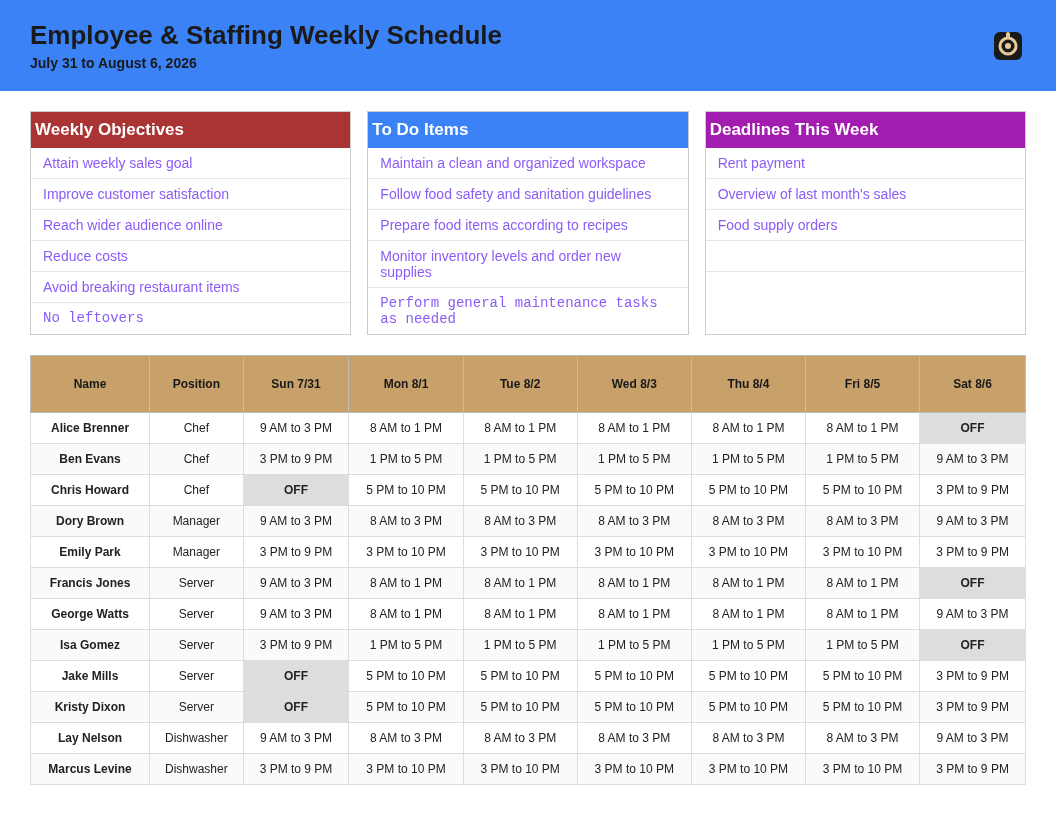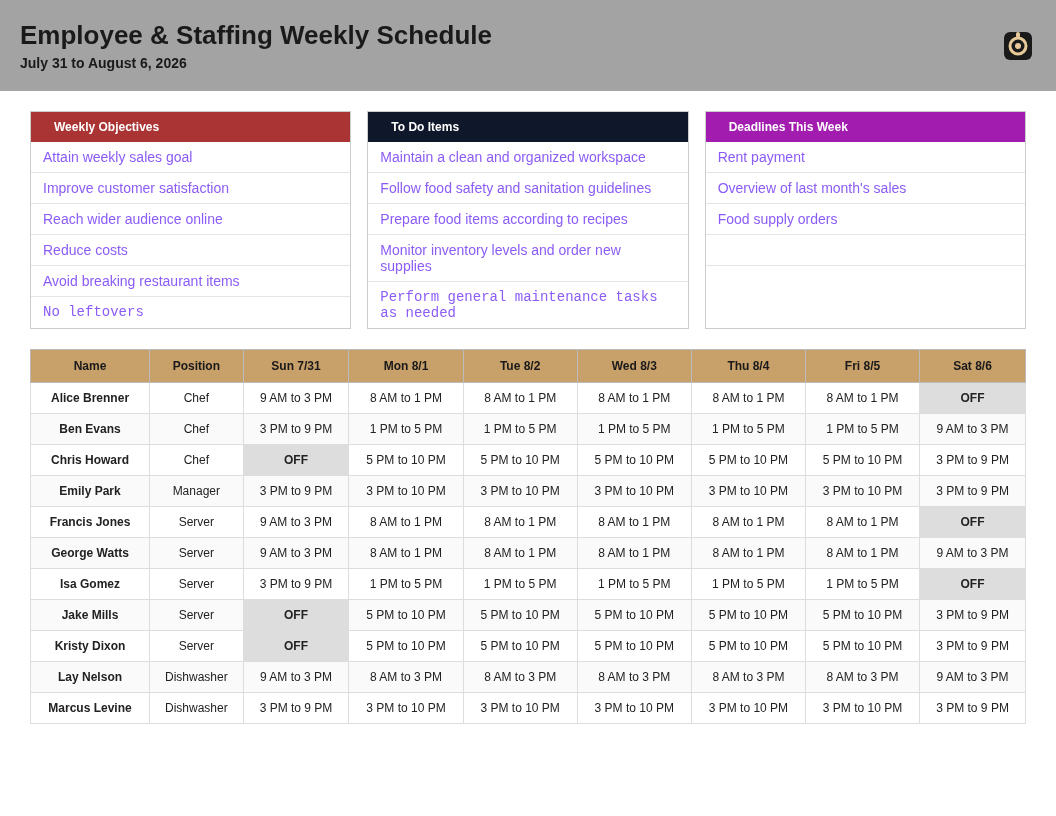--- a/index.html
+++ b/index.html
@@ -3,22 +3,22 @@
   <meta charset="utf-8">
   <style>
     * { box-sizing: border-box; margin: 0; padding: 0; }
     body {
       font-family: Arial, sans-serif;
       background: #fff;
       width: 1056px;
       min-height: 816px;
     }
     .header {
-      background: #a3a3a3;
-      padding: 20px 20px;
+      background: #3b82f6;
+      padding: 20px 30px;
       display: flex;
       align-items: center;
       justify-content: space-between;
     }
     .header-title h1 {
       font-size: 26px;
       font-weight: 800;
       color: #1a1a1a;
     }
     .header-title h2 {
@@ -46,46 +46,46 @@
     .top-panels {
       display: flex;
       gap: 16px;
       margin-bottom: 20px;
     }
     .panel {
       flex: 1;
       border: 1px solid #ccc;
     }
     .panel-header {
-      padding: 8px 23px;
+      padding: 8px 4px;
       font-weight: 700;
-      font-size: 12px;
+      font-size: 17px;
       color: #fff;
     }
     .panel-header.red { background: #a33; }
-    .panel-header.teal { background: #0f172a; }
+    .panel-header.teal { background: #3b82f6; }
     .panel-header.purple { background: #a21caf; }
     .panel-row {
       padding: 7px 12px;
       font-size: 14px;
       color: #8b5cf6;
       border-bottom: 1px solid #e5e5e5;
     }
     .panel-row:last-child { border-bottom: none; font-family: Liberation Mono, monospace; }
     
     .schedule-table {
       width: 100%;
       border-collapse: collapse;
       font-size: 12px;
     }
     .schedule-table th {
       background: #c8a06a;
       color: #1a1a1a;
       font-weight: 700;
-      padding: 9px 6px;
+      padding: 21px 6px;
       text-align: center;
       border: 1px solid #bbb;
     }
     .schedule-table td {
       border: 1px solid #ddd;
       padding: 8px 6px;
       text-align: center;
       color: #222;
     }
     .schedule-table tr:nth-child(even) td {
@@ -194,20 +194,31 @@
           <td>Chef</td>
           <td class="td-off">OFF</td>
           <td>5 PM to 10 PM</td>
           <td>5 PM to 10 PM</td>
           <td>5 PM to 10 PM</td>
           <td>5 PM to 10 PM</td>
           <td>5 PM to 10 PM</td>
           <td>3 PM to 9 PM</td>
         </tr>
         <tr>
+          <td class="td-name">Dory Brown</td>
+          <td>Manager</td>
+          <td>9 AM to 3 PM</td>
+          <td>8 AM to 3 PM</td>
+          <td>8 AM to 3 PM</td>
+          <td>8 AM to 3 PM</td>
+          <td>8 AM to 3 PM</td>
+          <td>8 AM to 3 PM</td>
+          <td>9 AM to 3 PM</td>
+        </tr>
+        <tr>
           <td class="td-name">Emily Park</td>
           <td>Manager</td>
           <td>3 PM to 9 PM</td>
           <td>3 PM to 10 PM</td>
           <td>3 PM to 10 PM</td>
           <td>3 PM to 10 PM</td>
           <td>3 PM to 10 PM</td>
           <td>3 PM to 10 PM</td>
           <td>3 PM to 9 PM</td>
         </tr>

